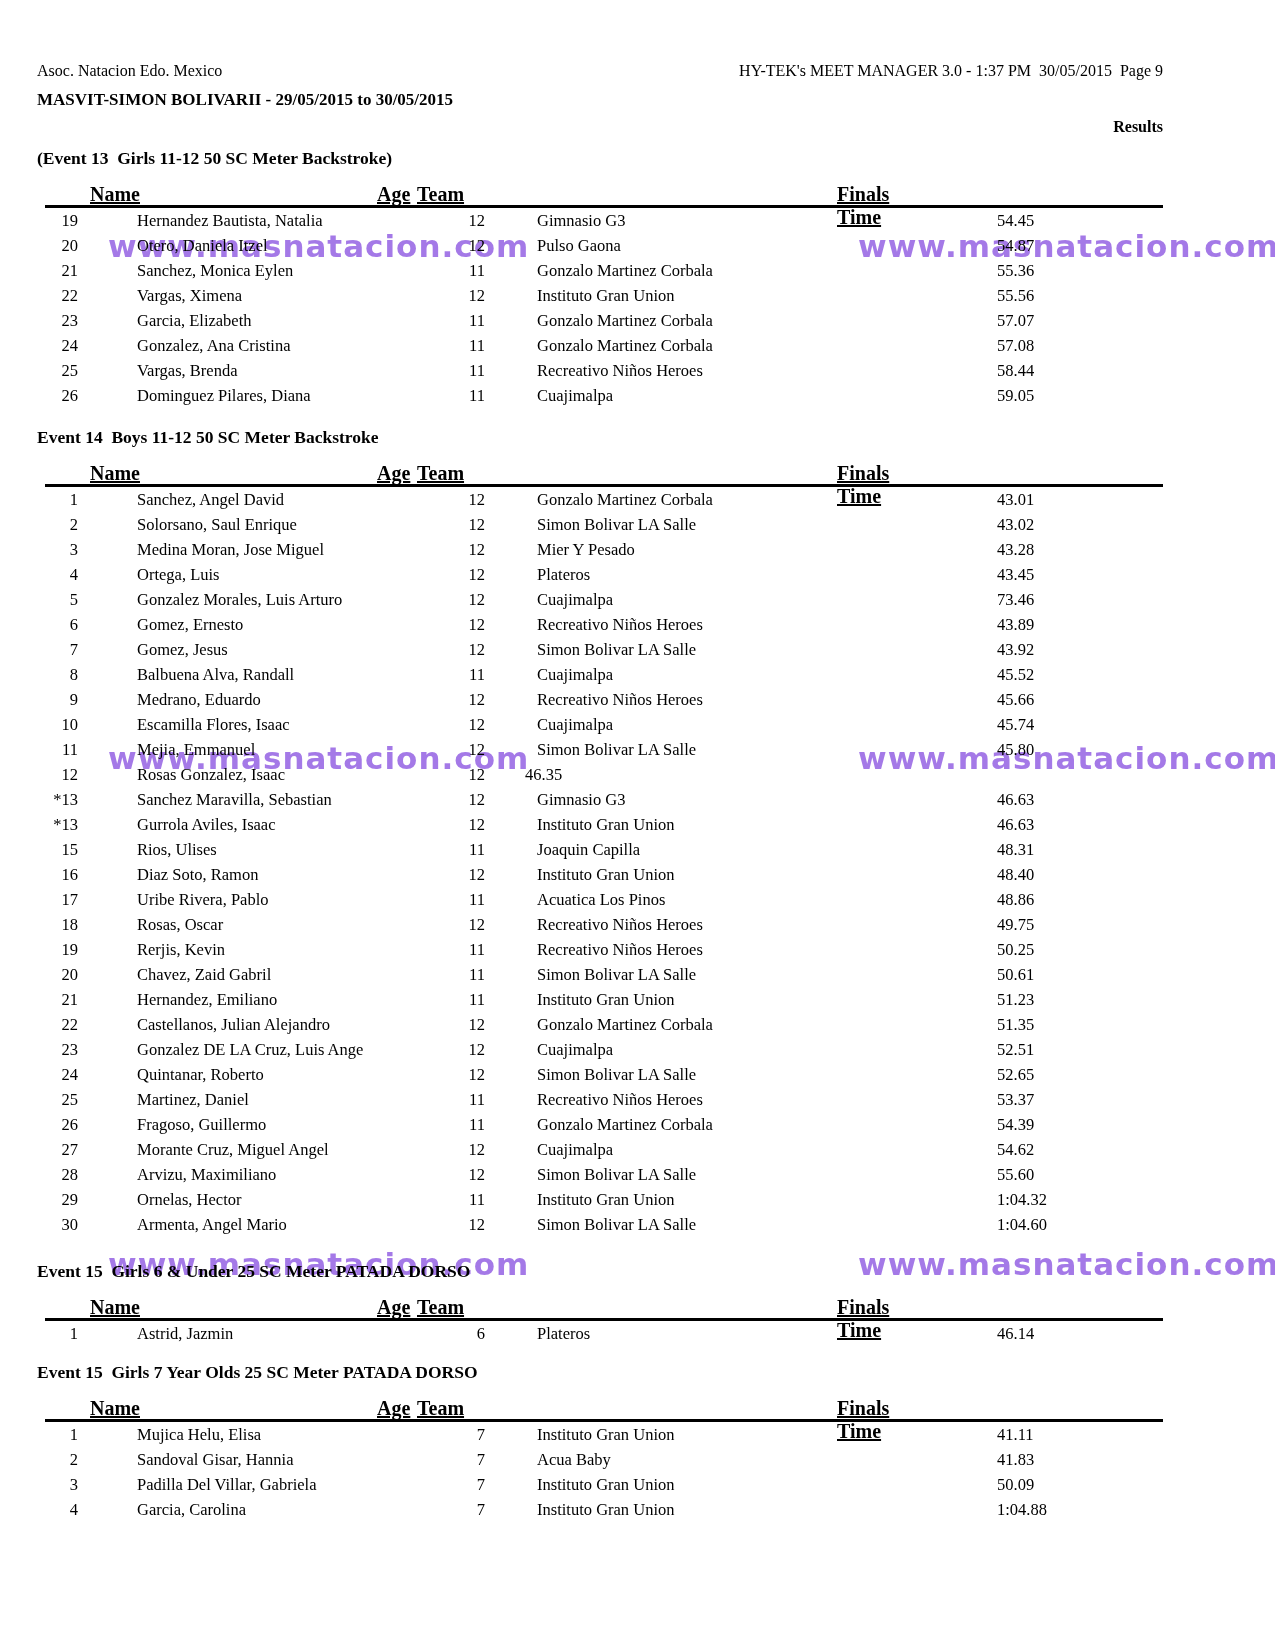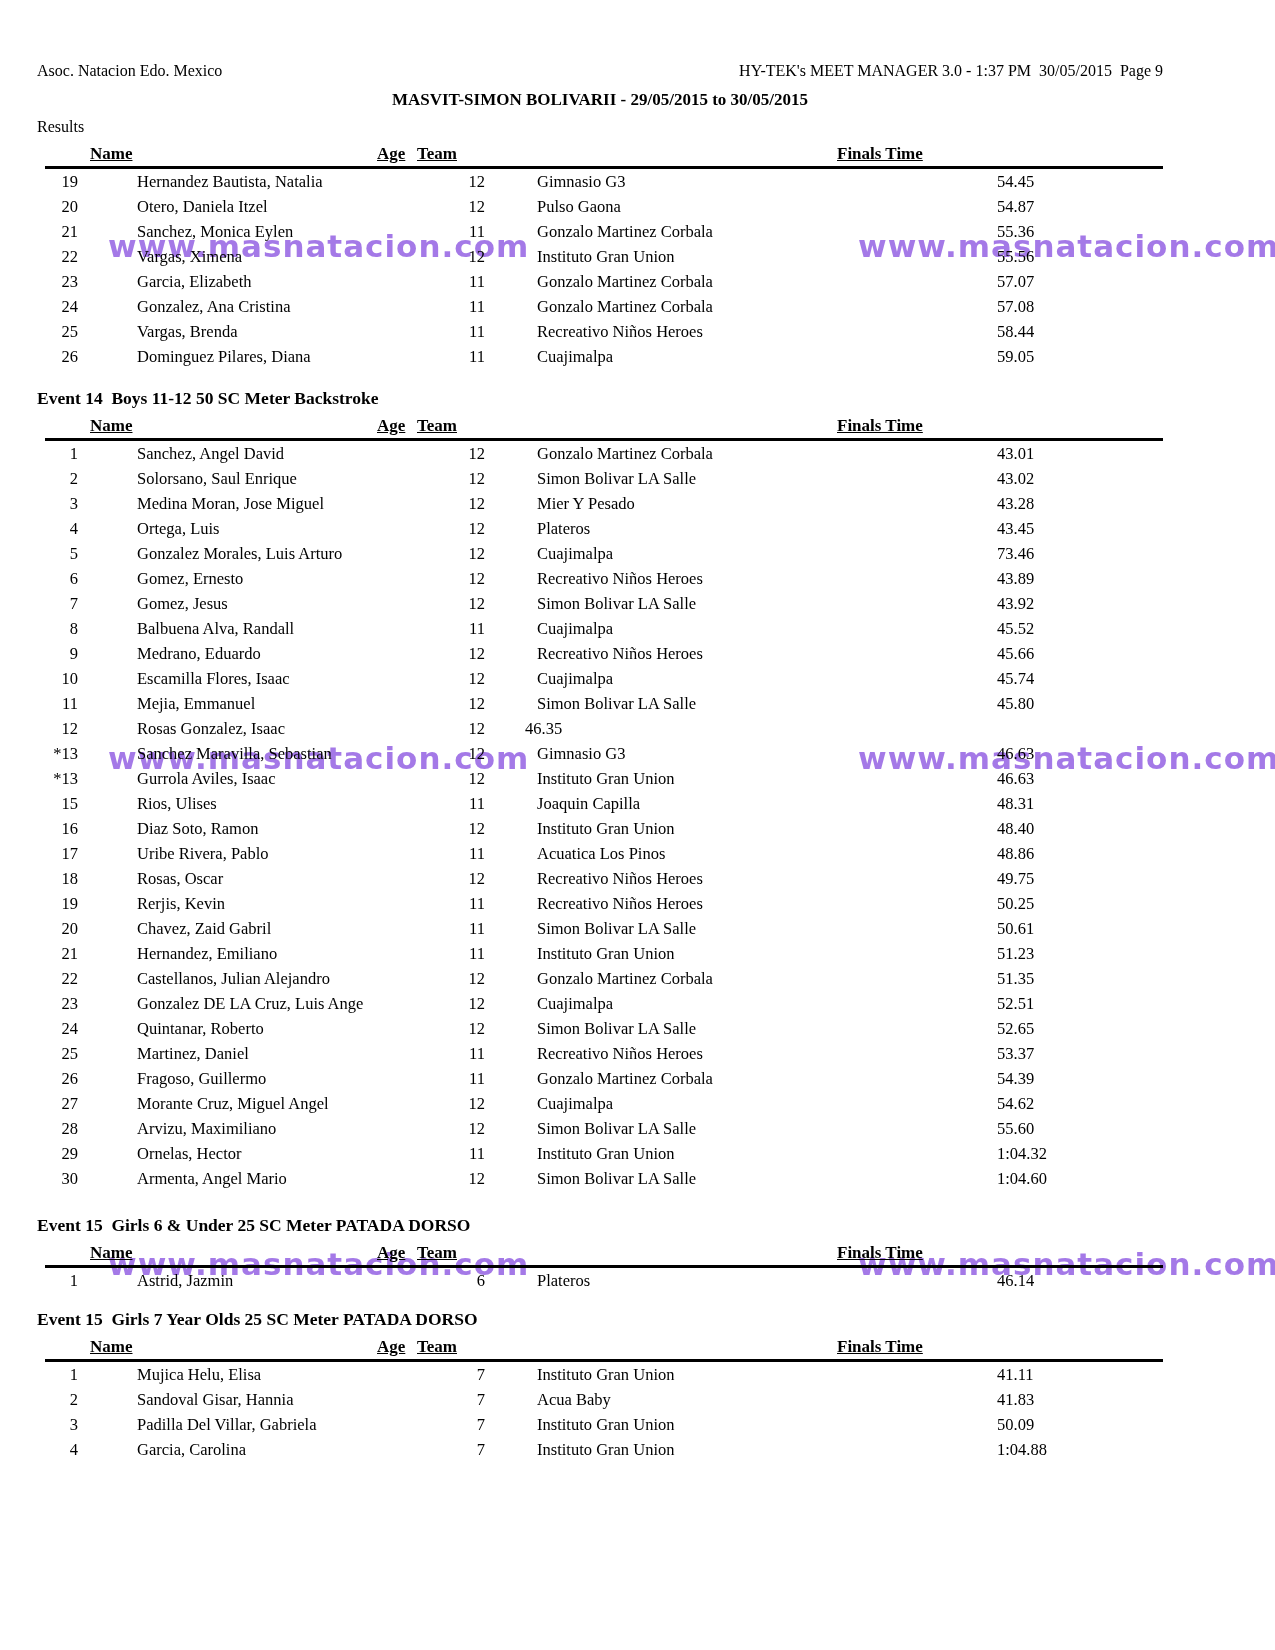--- a/index.html
+++ b/index.html
@@ -31,48 +31,48 @@
 
   .page-header {
     display: flex; justify-content: space-between;
     width: 1126px; 
     font-size: 16px;
     line-height: 18px;
   }
   .page-header .right { white-space: pre; }
 
   .meet-title {
-    width: 1126px; text-align: center;
+    width: 1126px; 
     font-weight: 700; font-size: 17px;
     margin-top: 10px; line-height: 20px; white-space: pre;
   }
   .results-label {
-    width: 1126px; text-align: left;
-    font-weight: 400; font-size: 16px;
+    width: 1126px; text-align: right;
+    font-weight: 700; font-size: 16px;
     margin-top: 7px; line-height: 19px;
   }
 
   section { margin-top: 0; }
   .sec-title {
     font-weight: 700; font-size: 17.5px;
     line-height: 20px;
     white-space: pre;
   }
   #sections > section:nth-child(1) .sec-title { margin-top: 12px; }
   #sections > section:nth-child(2) .sec-title { margin-top: 19px; }
   #sections > section:nth-child(3) .sec-title { margin-top: 24px; }
   #sections > section:nth-child(4) .sec-title { margin-top: 16px; }
 
   .grid {
     display: grid;
     grid-template-columns: 33px 299px 28px 432px 100px;
     margin-left: 8px; 
     align-items: baseline;
   }
-  .thead { margin-top: 8px; height: 22px; font-size: 17px; }
+  .thead { margin-top: 15px; height: 22px; font-size: 20px; }
   .thead span { font-weight: 700; text-decoration: underline; }
   .c-rank { text-align: right; }
   .c-name { padding-left: 19px; white-space: nowrap; overflow: hidden; }
   .thead .c-name { padding-left: 12px; }
   .c-age  { text-align: right; }
   .c-team { padding-left: 12px; white-space: nowrap; overflow: hidden; }
   .c-time { text-align: left; }
 
   .rule { height: 3px; background: #000; width: 1118px; margin-left: 8px; }
 
@@ -94,20 +94,21 @@
     <div class="page-header">
       <span class="left">Asoc. Natacion Edo. Mexico</span>
       <span class="right">HY-TEK's MEET MANAGER 3.0 - 1:37 PM  30/05/2015  Page 9</span>
     </div>
 
     <div class="meet-title">MASVIT-SIMON BOLIVARII - 29/05/2015 to 30/05/2015</div>
     <div class="results-label">Results</div>
 
     <div id="sections">
   <section>
+    <h2 class="sec-title">(Event 13  Girls 11-12 50 SC Meter Backstroke)</h2>
     <div class="grid thead">
       <span class="c-rank"></span>
       <span class="c-name">Name</span>
       <span class="c-age">Age</span>
       <span class="c-team">Team</span>
       <span class="c-time">Finals Time</span>
     </div>
     <div class="rule"></div>
     <div class="rows">
   <div class="grid row">

